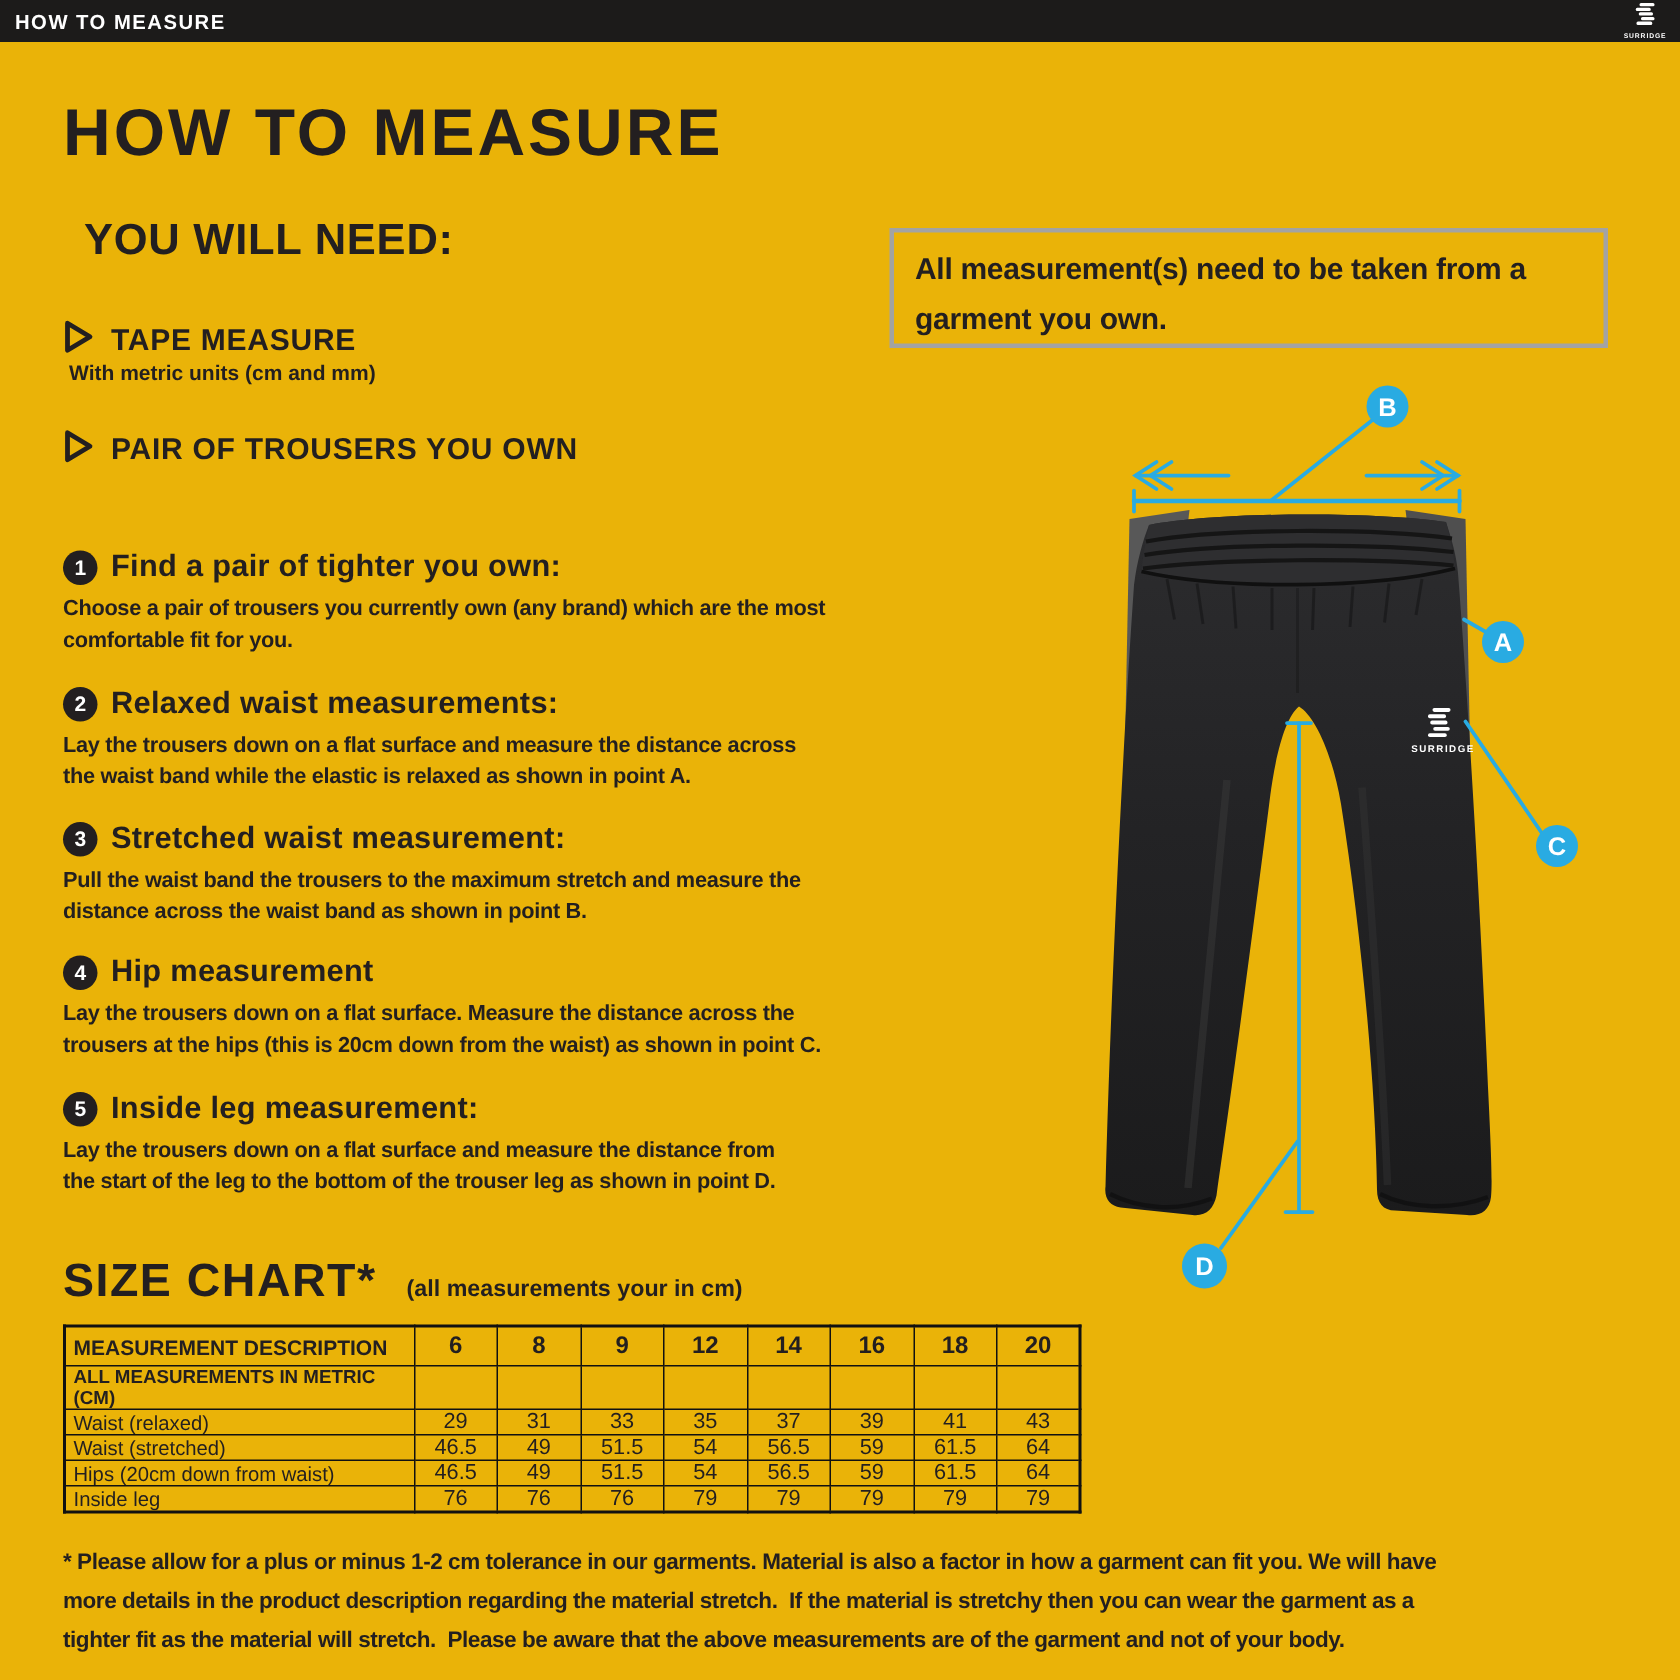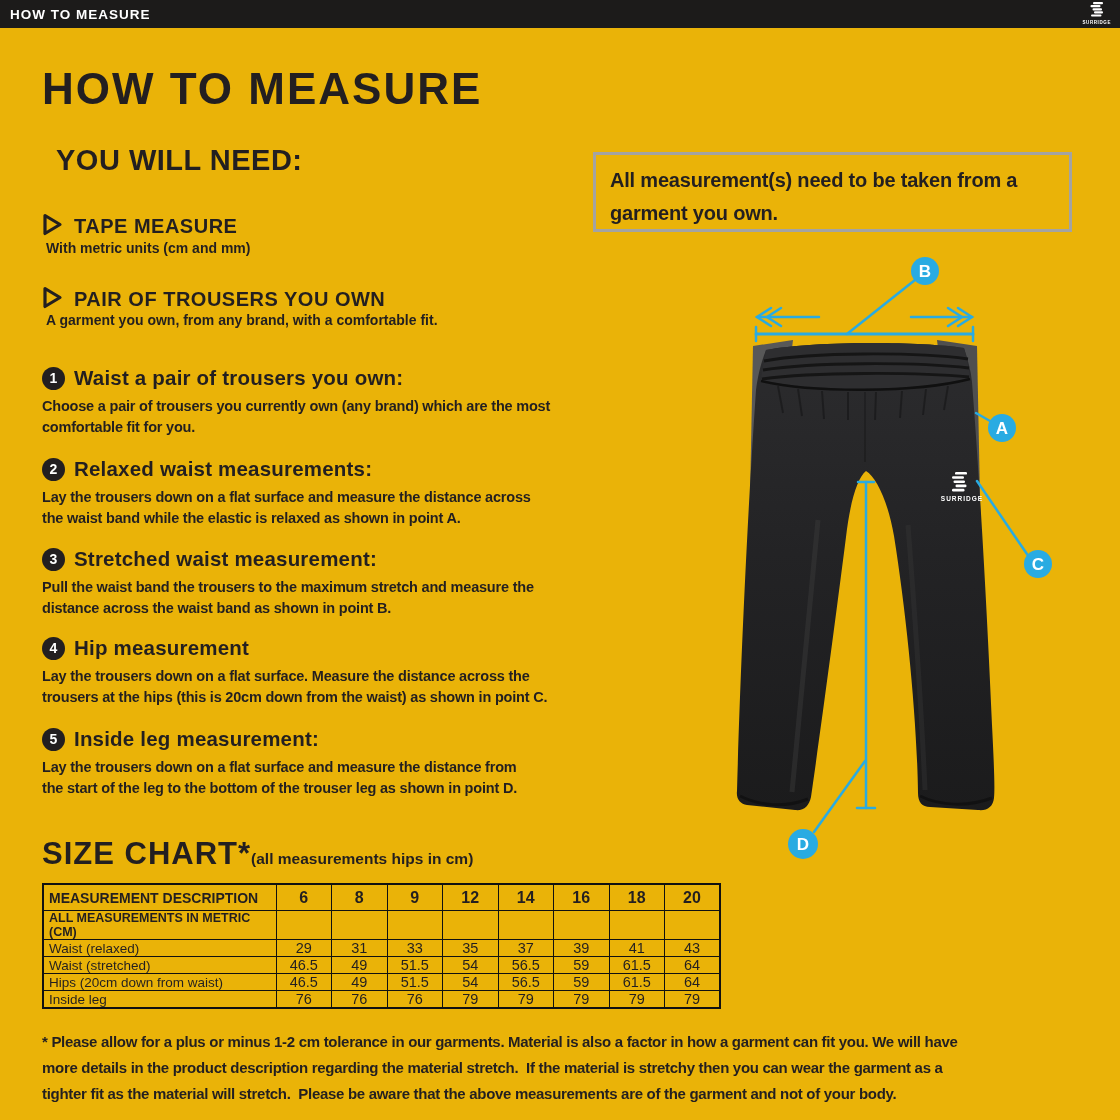--- a/index.html
+++ b/index.html
@@ -35,21 +35,21 @@
   
   .notice-box{position:absolute;left:593px;top:152px;width:479px;height:80px;border:3px solid #a3a3a3;
               box-sizing:border-box;padding:9px 14px;font-size:20px;font-weight:bold;line-height:33px;
               letter-spacing:-0.2px;}
   .notice-line{white-space:pre;}
 
   
   .figure{position:absolute;left:700px;top:250px;width:385px;height:630px;}
 
   
-  .size-title-row{position:absolute;left:42px;top:836px;display:flex;align-items:baseline;gap:0;}
+  .size-title-row{position:absolute;left:42px;top:836px;display:flex;align-items:baseline;gap:20px;}
   .size-chart-title{font-size:31px;font-weight:bold;letter-spacing:1px;}
   .size-chart-subtitle{font-size:15.5px;font-weight:bold;}
   .size-table{position:absolute;left:42px;top:883px;width:677px;border-collapse:collapse;
               table-layout:fixed;border:2.5px solid #111;}
   .size-table th,.size-table td{border:1.5px solid #111;padding:0;overflow:hidden;}
   .hcell{font-size:14px;font-weight:bold;text-align:left;padding-left:5px!important;height:25px;}
   .hnum{font-size:16px;font-weight:bold;text-align:center;}
   .note-cell{font-size:12.5px;font-weight:bold;text-align:left;padding-left:5px!important;height:15px;}
   .label-cell{font-size:13.5px;font-weight:normal;text-align:left;padding-left:5px!important;height:16px;}
   .val-cell{font-size:14.5px;font-weight:normal;text-align:center;margin-left:36px;}
@@ -95,31 +95,30 @@
   <div class="need-desc" style="top:240px;">With metric units (cm and mm)</div>
 
   <div class="need-item" style="top:286px;">
     <span>
       <svg width="21" height="23" viewBox="0 0 21 23">
         <path d="M3 2.5 L18 11.5 L3 20.5 Z" fill="none" stroke="#231f20" stroke-width="3.2" stroke-linejoin="round"></path>
       </svg>
     </span>
     <span class="need-label">PAIR OF TROUSERS YOU OWN</span>
   </div>
-  <div class="need-desc" style="top:312px;">A garment you own, from any brand, with a comfortable fit.</div>
 
   <div class="notice-box">
     <div class="notice-line">All measurement(s) need to be taken from a</div>
     <div class="notice-line">garment you own.</div>
   </div>
 
   <section class="step" style="top:366px;">
     <div class="step-head">
       <span class="step-num">1</span>
-      <span class="step-title">Waist a pair of trousers you own:</span>
+      <span class="step-title">Find a pair of tighter you own:</span>
     </div>
     <div class="step-body">
       <div class="step-line">Choose a pair of trousers you currently own (any brand) which are the most</div>
       <div class="step-line">comfortable fit for you.</div>
     </div>
   </section>
 
   <section class="step" style="top:457px;">
     <div class="step-head">
       <span class="step-num">2</span>
@@ -261,21 +260,21 @@
         <circle cx="338" cy="314" r="14" fill="#29ABE2"></circle>
         <text x="338" y="320" fill="#fff">C</text>
         <circle cx="103" cy="594" r="15" fill="#29ABE2"></circle>
         <text x="103" y="600" fill="#fff">D</text>
       </g>
     </svg>
   </div>
 
   <div class="size-title-row">
     <span class="size-chart-title">SIZE CHART*</span>
-    <span class="size-chart-subtitle">(all measurements hips in cm)</span>
+    <span class="size-chart-subtitle">(all measurements your in cm)</span>
   </div>
 
   <table class="size-table">
     <colgroup>
       <col style="width:233px;">
       <col style="width:55.5px;">
         <col style="width:55.5px;">
         <col style="width:55.5px;">
         <col style="width:55.5px;">
       <col style="width:55.5px;">

